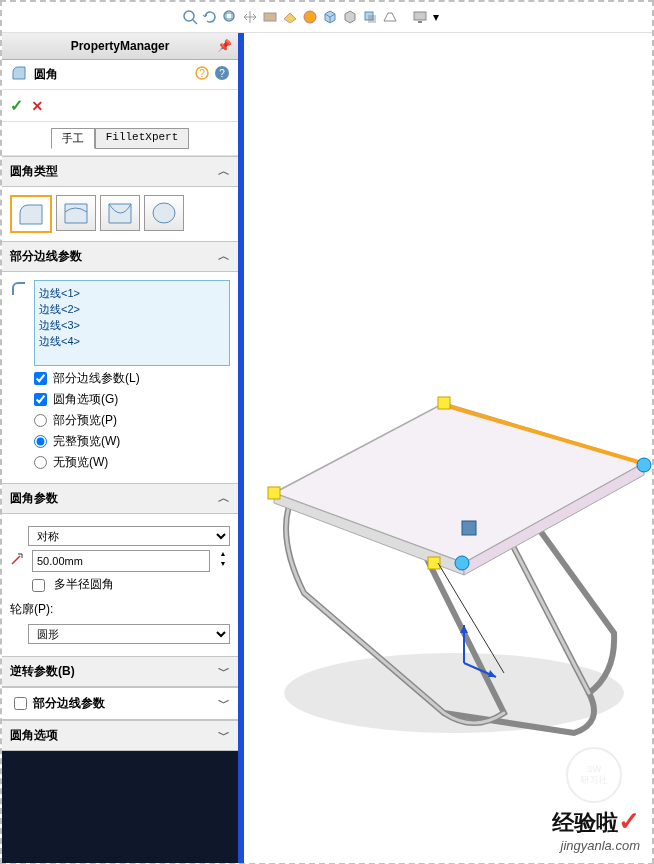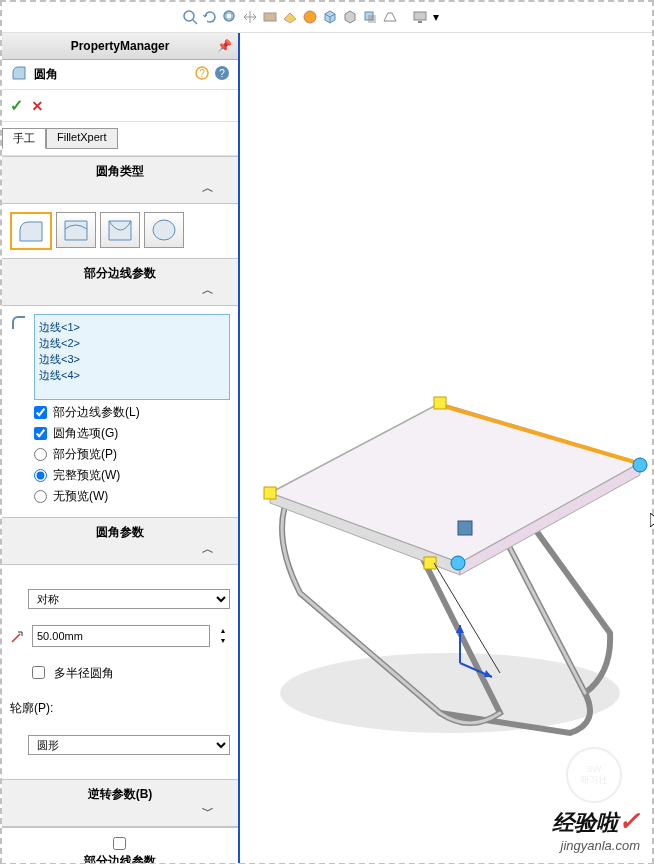--- a/index.html
+++ b/index.html
@@ -1,52 +1,52 @@
 <!DOCTYPE html>
 <html><head>
 <meta charset="utf-8">
 <style>
 body { margin: 0; font-family: "Microsoft YaHei", Arial, sans-serif; font-size: 12px; background: #fff; }
 .container { width: 654px; height: 864px; position: relative; background: #fff; border: 2px dashed #c0c0c0; box-sizing: border-box; }
 .toolbar-top { height: 30px; display: flex; align-items: center; padding-left: 180px; gap: 4px; border-bottom: 1px solid #e0e0e0; }
 .toolbar-top .ticon { width: 16px; height: 16px; display: inline-flex; align-items: center; justify-content: center; }
 .main-area { display: flex; height: calc(100% - 30px); }
-.panel { width: 236px; background: #0f172a; border-right: 2px solid #1d4ed8; overflow-y: auto; }
+.panel { width: 236px; background: #0f172a; border-right: 6px solid #1d4ed8; overflow-y: auto; }
 .panel-header { height: 26px; background: linear-gradient(#f0f0f0,#dcdcdc); border-bottom: 1px solid #b0b0b0; display: flex; align-items: center; justify-content: center; font-weight: bold; position: relative; }
 .panel-header .pin { position: absolute; right: 6px; }
 .feature-row { display: flex; align-items: center; padding: 4px 8px; background: #fff; border-bottom: 1px solid #e0e0e0; }
 .feature-row .title { margin-left: 6px; font-weight: bold; }
 .feature-row .help { margin-left: auto; display: flex; gap: 4px; }
 .confirm-row { display: flex; align-items: center; padding: 6px 8px; background: #fff; border-bottom: 1px solid #e0e0e0; gap: 8px; }
 .check { color: #2a9d2a; font-size: 16px; font-weight: bold; }
 .cross { color: #d62828; font-size: 14px; font-weight: bold; }
-.tab-row { display: flex; justify-content: flex-start; padding: 6px 0; background: #fff; border-bottom: 1px solid #e0e0e0; }
+.tab-row { display: flex; justify-content: center; padding: 6px 0; background: #fff; border-bottom: 1px solid #e0e0e0; font-family: Liberation Mono, monospace; }
 .tab { padding: 2px 10px; border: 1px solid #999; background: #eee; font-size: 11px; }
 .tab.active { background: #fff; border-bottom: 1px solid #fff; }
-.section-header { padding: 6px 24px; background: #f0f0f0; border-top: 1px solid #c5c5c5; border-bottom: 1px solid #c5c5c5; font-weight: bold; display: flex; align-items: center; flex-direction: column; }
+.section-header { padding: 6px 8px; background: #f0f0f0; border-top: 1px solid #c5c5c5; border-bottom: 1px solid #c5c5c5; font-weight: bold; display: flex; align-items: center; }
 .section-header .chev { margin-left: auto; color: #666; }
 .section-body { background: #fff; padding: 8px; }
 .type-buttons { display: flex; gap: 4px; }
 .type-btn { width: 38px; height: 34px; border: 1px solid #999; background: linear-gradient(#fff,#e8e8e8); display: flex; align-items: center; justify-content: center; cursor: pointer; }
 .type-btn.active { border: 2px solid #f5a623; background: #fff; }
 .items-row { display: flex; gap: 6px; }
 .edge-list { flex: 1; min-height: 76px; background: #e8f4fb; border: 1px solid #7bb8da; padding: 4px; color: #004080; font-size: 11px; }
 .edge-list div { line-height: 16px; }
 .opt-row { display: flex; align-items: center; gap: 6px; margin: 4px 0 4px 24px; }
 .opt-row input { margin: 0; }
-.param-row { display: flex; align-items: flex-end; gap: 6px; margin: 16px 0; }
+.param-row { display: flex; align-items: flex-start; gap: 6px; margin: 4px 0; }
 .param-row select, .param-row input[type=text] { flex: 1; height: 20px; border: 1px solid #999; background: #fff; font-size: 11px; padding: 0 4px; }
 .spin-btn { width: 14px; height: 10px; font-size: 7px; text-align: center; line-height: 8px; }
 .indent { margin-left: 18px; }
 .label-row { padding: 2px 0; }
 .viewport { flex: 1; position: relative; background: #fff; }
 .viewport svg { position: absolute; top: 0; left: 0; }
 .cursor { position: absolute; left: 410px; top: 480px; }
 .watermark { position: absolute; right: 12px; bottom: 10px; text-align: right; }
-.watermark .jy { font-size: 22px; font-weight: bold; font-style: italic; color: #111; text-shadow: 1px 1px 2px #fff; }
+.watermark .jy { font-size: 22px; font-weight: bold; color: #111; text-shadow: 1px 1px 2px #fff; }
 .watermark .jy .red { color: #e53935; font-size: 26px; }
 .watermark .url { font-size: 13px; color: #555; font-style: italic; }
 .sw-stamp { position: absolute; right: 30px; bottom: 60px; width: 52px; height: 52px; border: 2px solid #eee; border-radius: 50%; color: #eee; font-size: 9px; display: flex; flex-direction: column; align-items: center; justify-content: center; }
 </style>
 </head>
 <body>
 
 <div class="container">
   <div class="toolbar-top">
     <span class="ticon">

